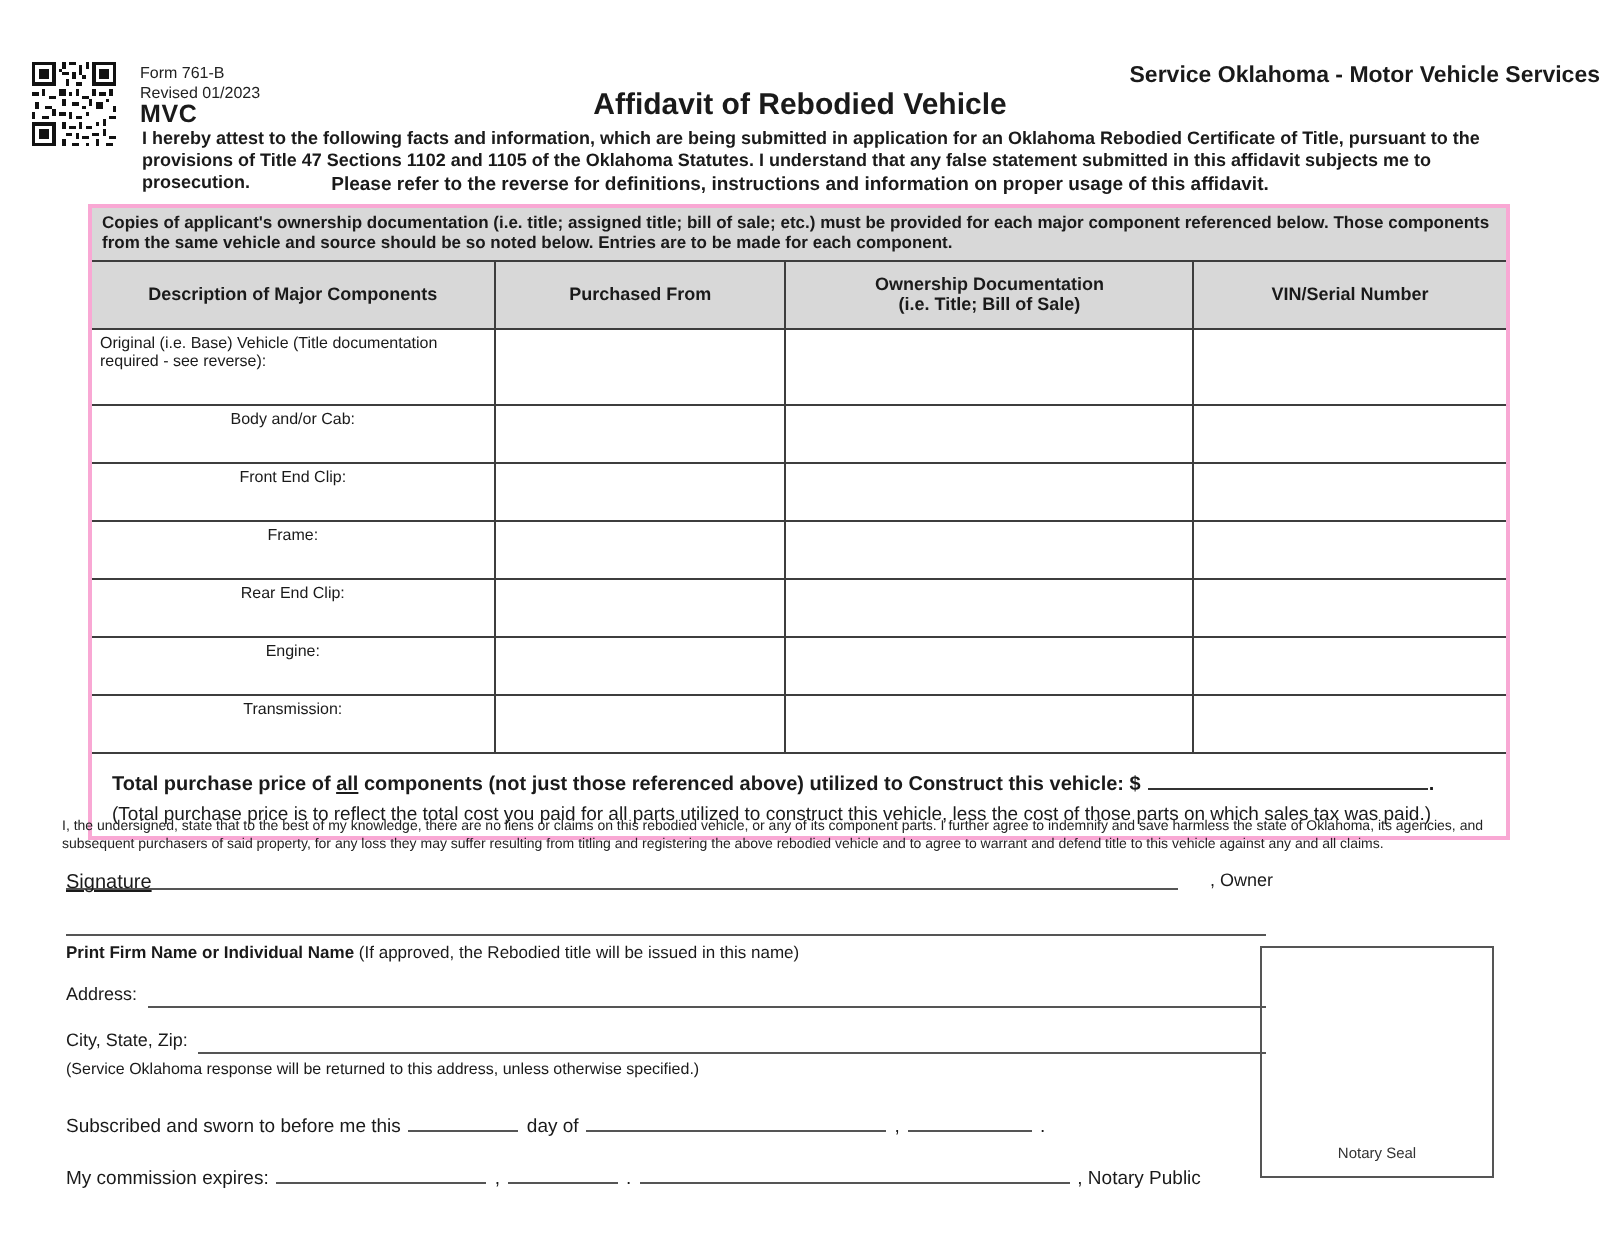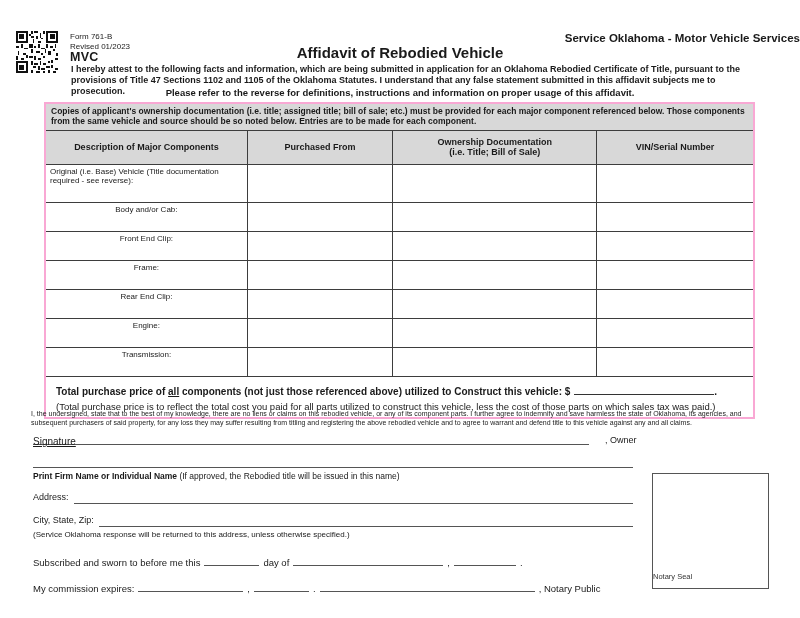--- a/index.html
+++ b/index.html
@@ -51,22 +51,22 @@
   .address-row { top:492px; }
   .city-row    { top:515px; }
   .response-note { position:absolute; left:33px; top:530px; font-size:8px; }
 
   
   .sworn-row, .commission-row { position:absolute; left:33px; font-size:9.5px; white-space:nowrap; }
   .sworn-row { top:556px; }
   .commission-row { top:582px; }
   .blank { display:inline-block; border-bottom:1px solid #555; height:9px; vertical-align:baseline; margin:0 4px; }
   .w55{width:55px} .w62{width:62px} .w105{width:105px} .w150{width:150px} .w215{width:215px}
-  .notary-box { position:absolute; left:652px; top:473px; width:117px; height:116px; box-sizing:border-box; border:1px solid #555;
-    display:flex; align-items:flex-end; justify-content:flex-start; padding-bottom:7px; font-size:7.5px; color:#333; }
+  .notary-box { position:absolute; left:630px; top:473px; width:117px; height:116px; box-sizing:border-box; border:1px solid #555;
+    display:flex; align-items:flex-end; justify-content:center; padding-bottom:7px; font-size:7.5px; color:#333; }
 </style>
 </head>
 <body>
 
 <div class="page">
 
   <svg class="qr" width="42" height="42" viewBox="0 0 25 25" shape-rendering="crispEdges" aria-hidden="true">
     <rect x="0" y="0" width="25" height="25" fill="#fff"></rect>
     <path fill="#111" d="M0 0h7v7H0z M18 0h7v7h-7z M0 18h7v7H0z"></path>
     <path fill="#fff" d="M1 1h5v5H1z M19 1h5v5h-5z M1 19h5v5H1z"></path>

